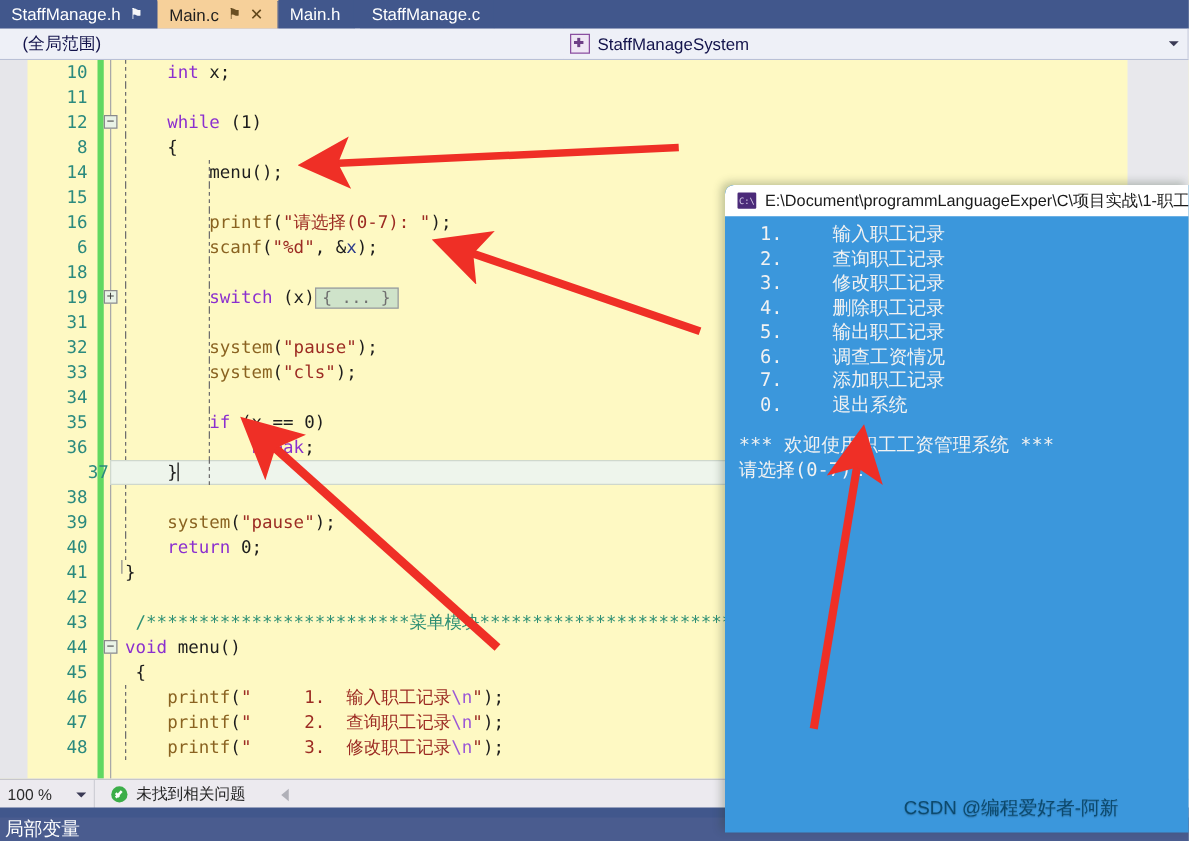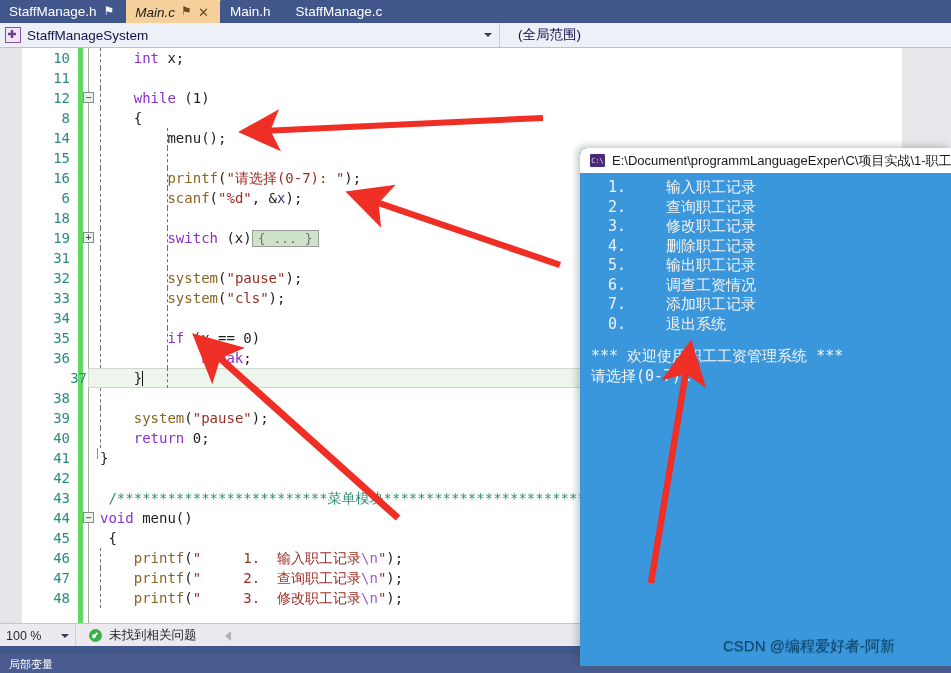--- a/index.html
+++ b/index.html
@@ -23,21 +23,20 @@
     background:#41578c;
     border-right:1px solid #41578c;
     white-space:nowrap;
     cursor:default;
   }
   .tab.sep{ margin-right:4px; }
   .tab.active{
     background:#f6d09a;
     color:#1e1e1e;
     border-top:1px solid #f6d09a;
-    font-style:italic;
   }
   .tab .pin{ font-size:12px; opacity:.95; transform:translateY(-1px);}
   .tab .x{ font-size:13px; font-weight:600; }
   .tab.active .pin,.tab.active .x{ color:#63491c; }
   .tabgap{flex:1;background:#41578c;}
 
   
   .navbar{
     position:absolute;left:0;top:23px;width:951px;height:24px;
     background:#eef0f7;
@@ -69,21 +68,21 @@
   .navcombo .caret{
     position:absolute;right:7px;top:50%;transform:translateY(-50%);
     width:0;height:0;border-left:4px solid transparent;border-right:4px solid transparent;
     border-top:4px solid #3a3a55;
   }
   .navcombo.second{ flex:1; padding-left:18px; }
 
   
   .editor{
     position:absolute;left:0;top:48px;width:902px;height:575px;
-    background:#ffffff;
+    background:#fef9c3;
     overflow:hidden;
   }
   .edge{position:absolute;left:0;top:0;width:22px;height:100%;background:#e6e6ea;}
   .gutter-green{position:absolute;left:78px;top:0;width:5px;height:100%;background:#60d862;}
   .fold-rail{position:absolute;left:88px;top:0;width:1px;height:100%;background:#a8a8a8;}
   .codewrap{
     position:absolute;left:0;top:0;width:951px;height:575px;
   }
   .line{
     position:relative;height:20px;line-height:20px;
@@ -171,22 +170,22 @@
 
   
   .statusbar{
     position:absolute;left:0;top:646px;width:951px;height:27px;
     background:#41578c;
   }
   .statusbar .strip{
     position:absolute;left:0;top:8px;width:951px;height:19px;background:#4a5c8f;
   }
   .statusbar .label{
-    position:absolute;left:0;top:9px;color:#ffffff;font-size:11px;
-    line-height:18px;padding-left:9px;
+    position:absolute;left:0;top:9px;color:#ffffff;font-size:15px;
+    line-height:18px;padding-left:4px;
   }
 
   
   .console{
     position:absolute;left:580px;top:148px;width:371px;height:518px;
     background:#3b97dc;
     border-top-left-radius:7px;
     box-shadow:-3px -2px 7px rgba(40,60,40,.28);
     overflow:hidden;
   }
@@ -248,27 +247,27 @@
   <div class="tab sep">
     <span>Main.h</span>
   </div>
   <div class="tab">
     <span>StaffManage.c</span>
   </div>
   <div class="tabgap"></div>
 </div>
 
 <div class="navbar">
+  <div class="navcombo second">
+    <span>(全局范围)</span>
+  </div>
   <div class="navcombo first">
     <span class="nicon"></span>
     <span>StaffManageSystem</span>
     <span class="caret"></span>
-  </div>
-  <div class="navcombo second">
-    <span>(全局范围)</span>
   </div>
 </div>
 
 <div class="editor">
   <div class="edge"></div>
   <div class="gutter-green"></div>
   <div class="fold-rail"></div>
   <div class="codewrap" id="codewrap">
       <div class="line"><span class="ln">10</span><div class="dash" style="left: 100px;"></div><span class="code"><span class="plain">    </span><span class="kw">int</span><span class="plain"> x;</span></span></div>
       <div class="line"><span class="ln">11</span><div class="dash" style="left: 100px;"></div><span class="code"></span></div>

